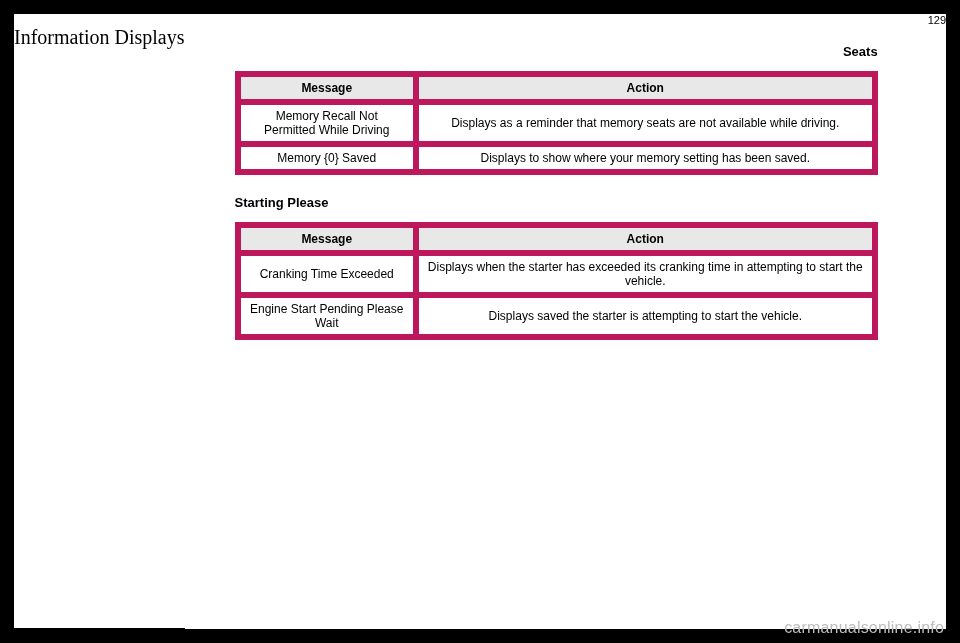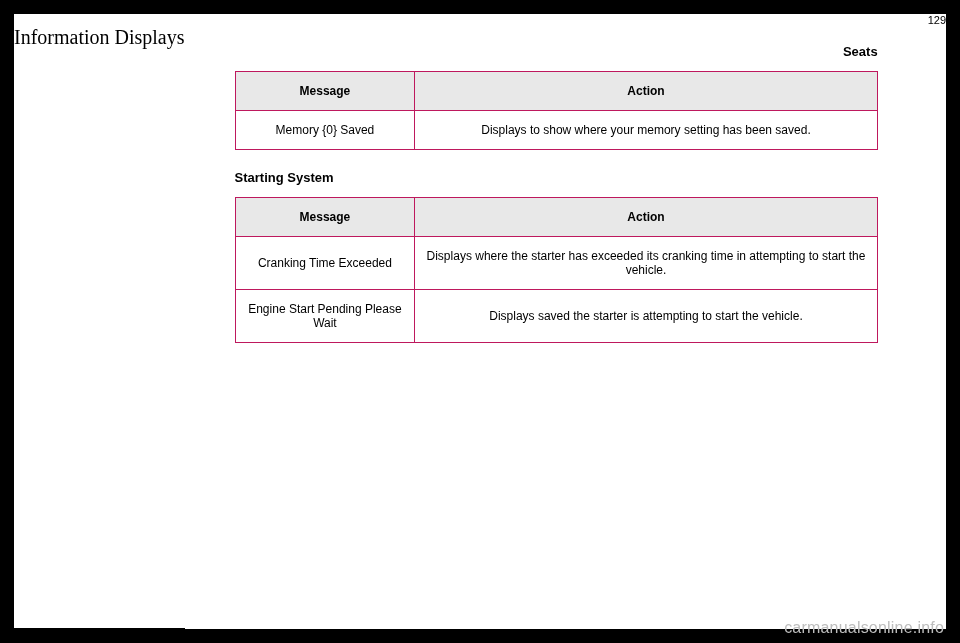--- a/index.html
+++ b/index.html
@@ -46,22 +46,22 @@
       margin-top: 0;
       text-align: right;
     }
     table {
       width: 100%;
       border-collapse: collapse;
       font-size: 12px;
       margin-bottom: 8px;
     }
     th, td {
-      border: 1px solid #be185d;
-      padding: 12px 8px;
+      border: 6px solid #be185d;
+      padding: 4px 8px;
       text-align: center;
       vertical-align: middle;
     }
     th {
       background: #e8e8e8;
       font-weight: bold;
     }
     col.msg-col {
       width: 28%;
     }
@@ -98,42 +98,46 @@
           <col class="act-col">
         </colgroup>
       <thead>
         <tr>
           <th>Message</th>
           <th>Action</th>
         </tr>
       </thead>
       <tbody>
         <tr>
+          <td>Memory Recall Not Permitted While Driving</td>
+          <td>Displays as a reminder that memory seats are not available while driving.</td>
+        </tr>
+        <tr>
           <td>Memory {0} Saved</td>
           <td>Displays to show where your memory setting has been saved.</td>
         </tr>
       </tbody>
     </table>
 
-    <div class="section-heading">Starting System</div>
+    <div class="section-heading">Starting Please</div>
     <table>
       <colgroup>
           <col class="msg-col">
           <col class="act-col">
         </colgroup>
       <thead>
         <tr>
           <th>Message</th>
           <th>Action</th>
         </tr>
       </thead>
       <tbody>
         <tr>
           <td>Cranking Time Exceeded</td>
-          <td>Displays where the starter has exceeded its cranking time in attempting to start the vehicle.</td>
+          <td>Displays when the starter has exceeded its cranking time in attempting to start the vehicle.</td>
         </tr>
         <tr>
           <td>Engine Start Pending Please Wait</td>
           <td>Displays saved the starter is attempting to start the vehicle.</td>
         </tr>
       </tbody>
     </table>
 
   </div>
 

